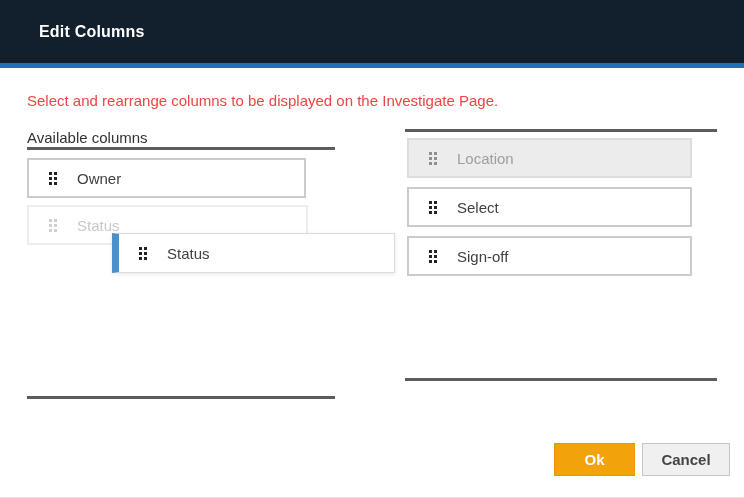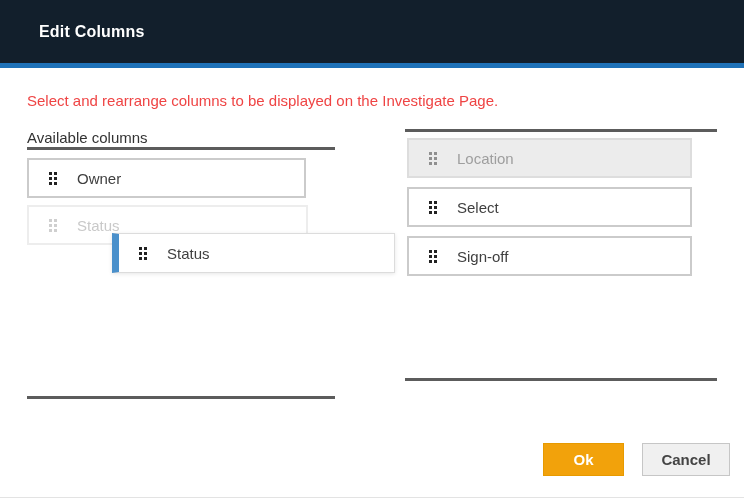--- a/index.html
+++ b/index.html
@@ -39,21 +39,21 @@
         border:1px solid #dcdcdc; border-left:7px solid #4a90cb;
         box-shadow:0 1px 4px rgba(0,0,0,.10); cursor:grabbing; }
 
   
   #item-location { top:6px;   left:2px; width:285px; background:#ececec; border-color:#dddddd; cursor:default; }
   #item-location .item-label { color:#9e9e9e; }
   #item-location .grip { color:#8f8f8f; }
   #item-matches  { top:55px;  left:2px; width:285px; }
   #item-signoff  { top:104px; left:2px; width:285px; }
 
-  .footer { position:absolute; top:443px; right:14px; display:flex; gap:18px; }
+  .footer { position:absolute; top:443px; right:14px; display:flex; gap:7px; }
   .btn { height:33px; font-size:15px; font-weight:bold; display:flex; align-items:center;
          justify-content:center; cursor:pointer; }
   .btn-ok { width:81px; background:#f2a20b; border:1px solid #e79a00; color:#fff; }
   .btn-cancel { width:88px; background:#f0f0f0; border:1px solid #c6c6c6; color:#444; }
 </style>
 </head>
 <body>
 
 <div class="modal">
 

